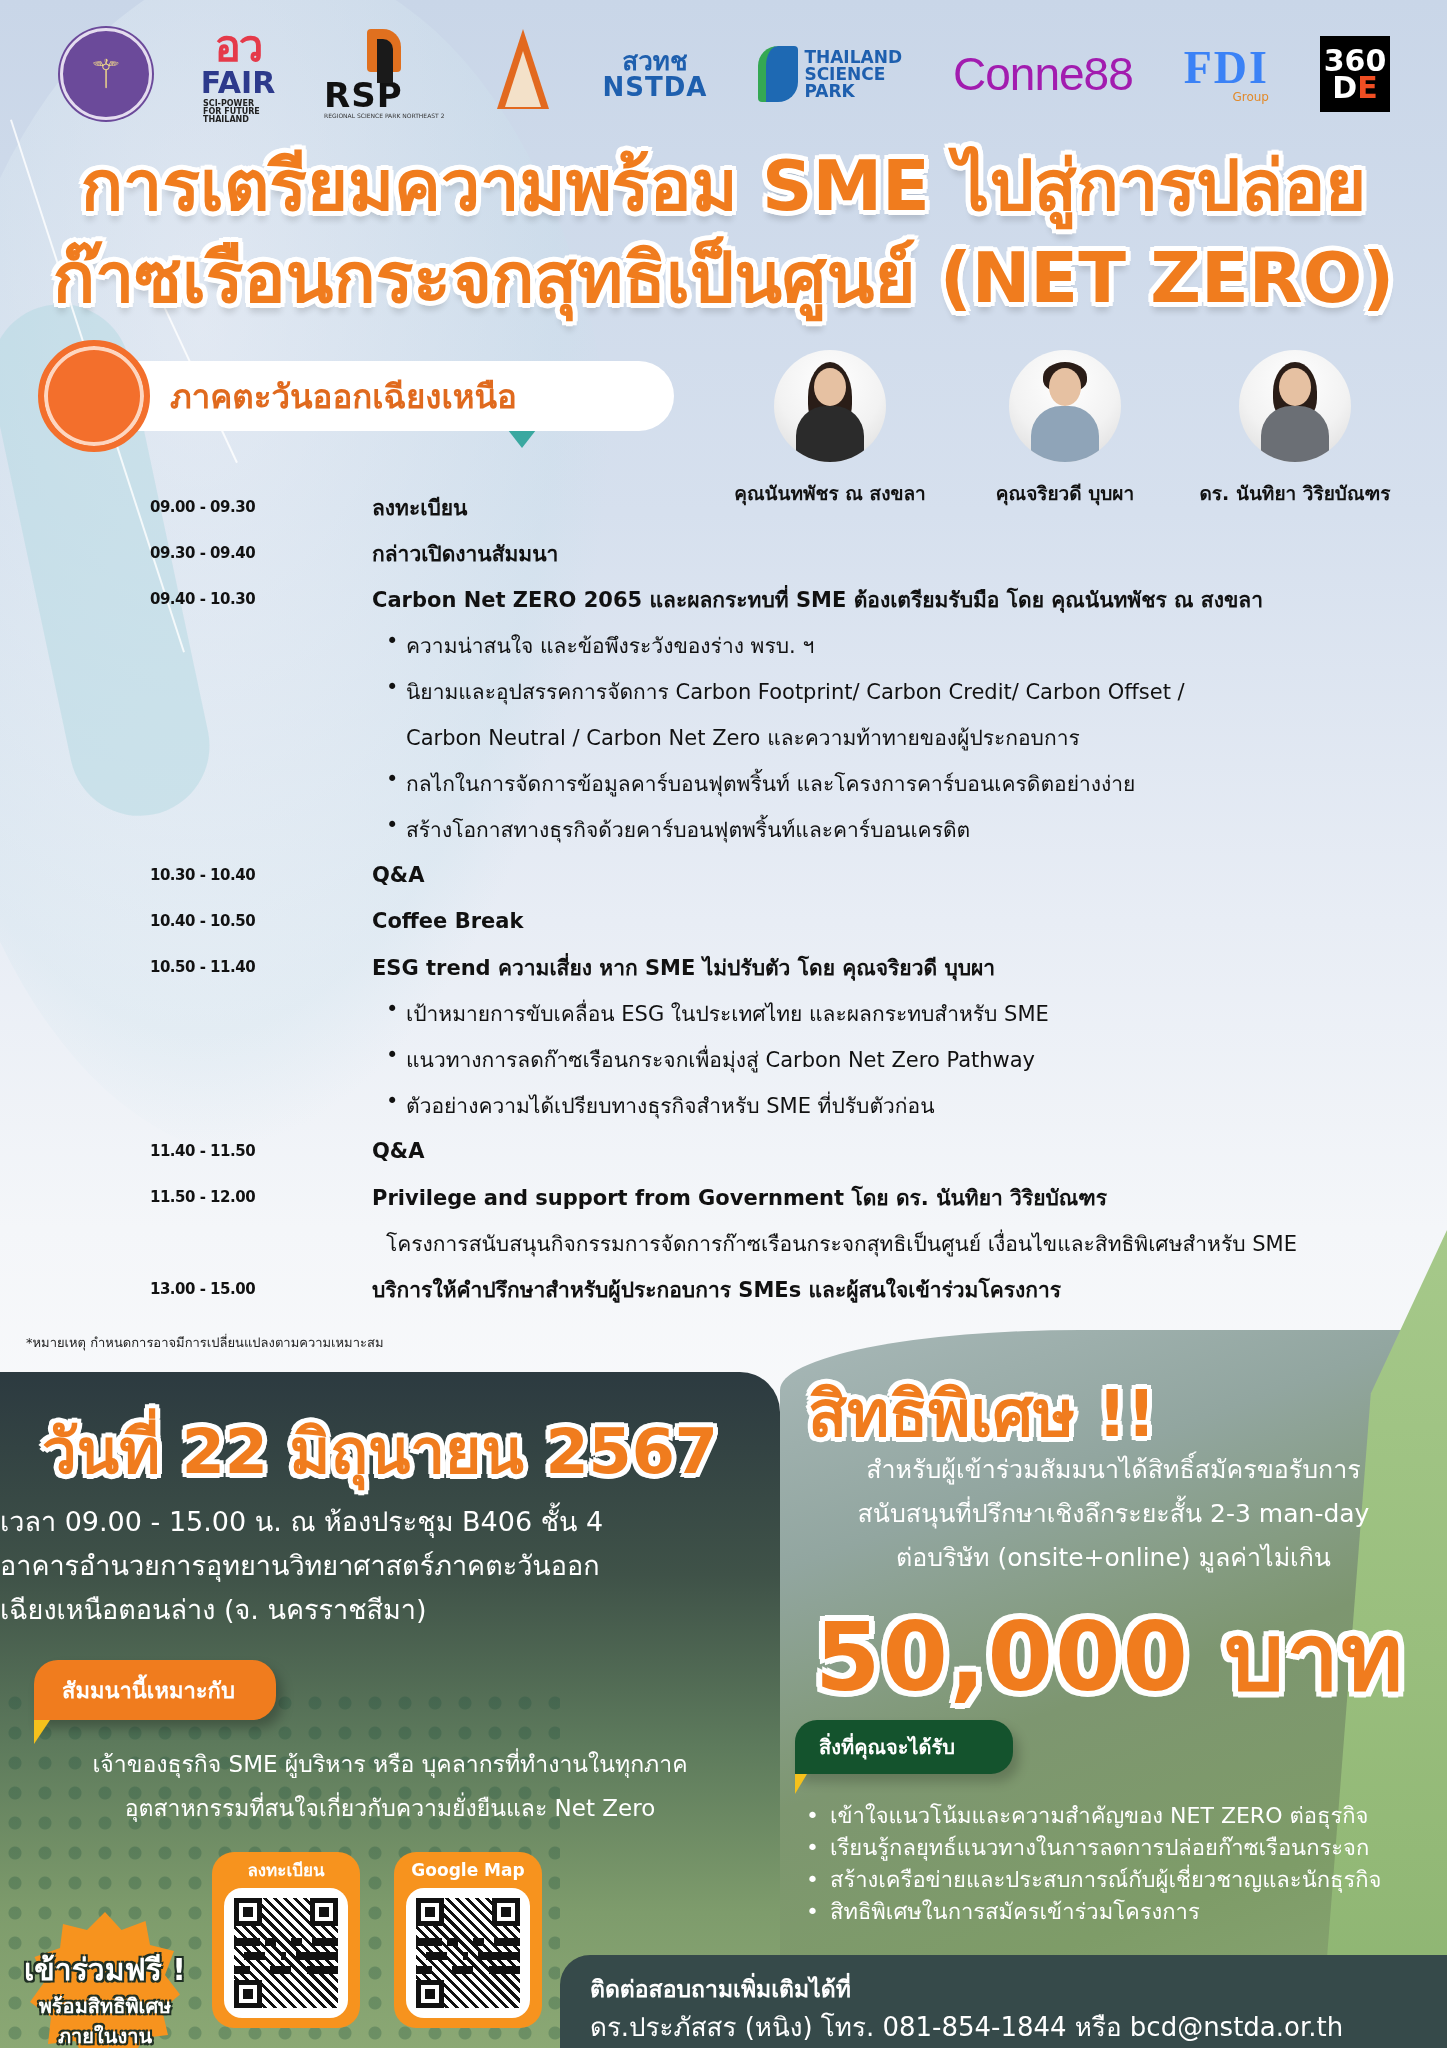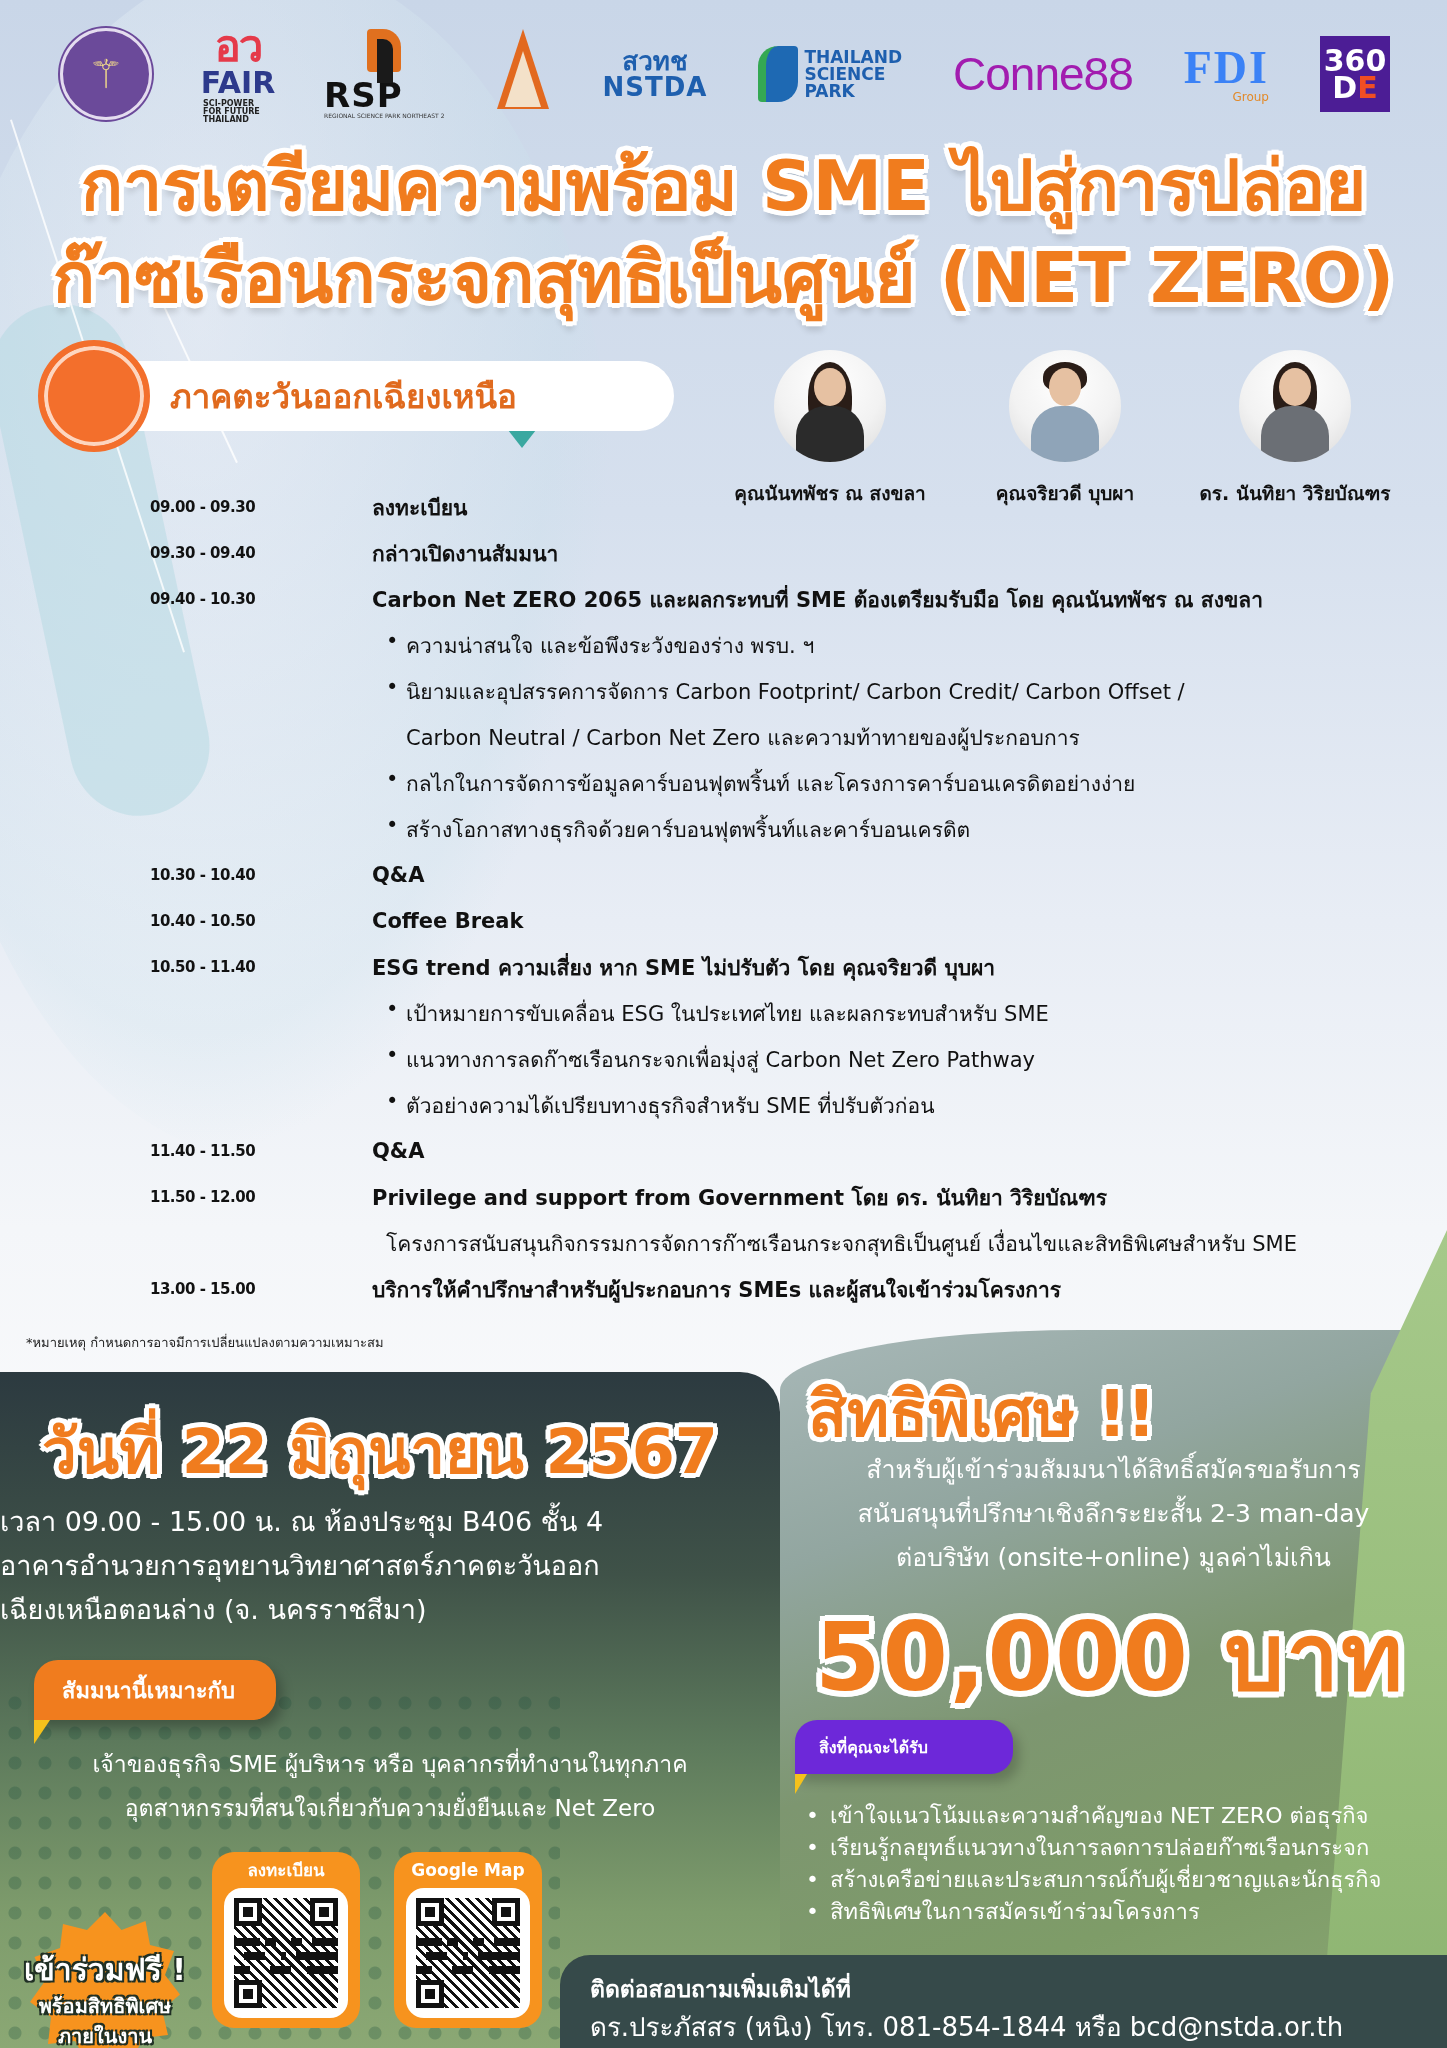--- a/index.html
+++ b/index.html
@@ -40,21 +40,21 @@
   .logo-nstda .th { font-size: 26px; }
   .logo-nstda .en { font-size: 26px; letter-spacing: 1px; }
   .logo-tsp { gap: 6px; }
   .logo-tsp .leaf { width: 40px; height: 56px; background: #1e69b3; border-radius: 20px 4px 20px 4px; border-left: 8px solid #34a853; }
   .logo-tsp .t { font-size: 17px; font-weight: bold; color: #1e5fae; line-height: 1; }
   .logo-conne { font-size: 46px; color: #3fb3d6; letter-spacing: -1px; font-family: "Liberation Sans", sans-serif; }
   .logo-conne span { color: #a21caf; }
   .logo-fdi { flex-direction: column; line-height: 1; }
   .logo-fdi b { font-size: 46px; color: #3b82f6; letter-spacing: 2px; font-family: "Liberation Serif", serif; }
   .logo-fdi small { font-size: 12px; color: #e28a2a; align-self: flex-end; }
-  .logo-360 { width: 70px; height: 76px; background: #4c1d95; color: #fff; flex-direction: column; font-weight: bold; line-height: 0.9; }
+  .logo-360 { width: 70px; height: 76px; background: #000000; color: #fff; flex-direction: column; font-weight: bold; line-height: 0.9; }
   .logo-360 .a { font-size: 30px; }
   .logo-360 .b { font-size: 30px; }
   .logo-360 .b span { color: #f04e23; }
 
   
   .title { position: absolute; left: 0; width: 1447px; top: 140px; text-align: center;
     font-weight: bold; color: #f07c1e; font-size: 70px; line-height: 92px;
     text-shadow: 0 0 0 #fff, 4px 4px 0 #fff, -4px -4px 0 #fff, 4px -4px 0 #fff, -4px 4px 0 #fff,
       0 5px 0 #fff, 0 -5px 0 #fff, 5px 0 0 #fff, -5px 0 0 #fff, 0 9px 6px rgba(0,0,0,0.15); }
 
@@ -119,22 +119,22 @@
   .qr .code .finder { position: absolute; width: 28px; height: 28px; border: 5px solid #111; background: #fff; box-shadow: inset 0 0 0 4px #fff, inset 0 0 0 10px #111; }
 
   .bottom-right-bg { position: absolute; left: 780px; top: 1330px; width: 667px; height: 718px;
     background: linear-gradient(160deg, #a8b8b8 0%, #92a6a0 25%, #7d9670 50%, #7e9c68 75%, #8ba874 100%); border-radius: 300px 0 0 0 / 60px 0 0 0; }
   .bottom-right-green { position: absolute; left: 1320px; top: 1230px; width: 127px; height: 818px; background: linear-gradient(180deg, #a6c98a, #8db471); clip-path: polygon(100% 0, 100% 100%, 0 100%, 40% 20%); }
   .priv-title { position: absolute; left: 808px; top: 1362px; font-size: 64px; font-weight: bold; color: #f07c1e;
     text-shadow: 4px 4px 0 #fff, -4px -4px 0 #fff, 4px -4px 0 #fff, -4px 4px 0 #fff, 0 5px 0 #fff, 0 -5px 0 #fff, 5px 0 0 #fff, -5px 0 0 #fff; }
   .priv-text { position: absolute; left: 780px; width: 667px; top: 1448px; text-align: center; color: #fff; font-size: 25px; line-height: 44px; }
   .amount { position: absolute; left: 790px; width: 640px; top: 1582px; text-align: center; font-size: 94px; font-weight: bold; color: #f07c1e; letter-spacing: 2px;
     text-shadow: 5px 5px 0 #fff, -5px -5px 0 #fff, 5px -5px 0 #fff, -5px 5px 0 #fff, 0 6px 0 #fff, 0 -6px 0 #fff, 6px 0 0 #fff, -6px 0 0 #fff; }
-  .get-tag { position: absolute; left: 795px; top: 1720px; height: 54px; width: 218px; background: #6d28d9; border-radius: 22px 22px 22px 0;
-    color: #fff; font-weight: bold; font-size: 16px; display: flex; align-items: center; padding-left: 24px; box-shadow: 6px 8px 12px rgba(0,0,0,0.2); }
+  .get-tag { position: absolute; left: 795px; top: 1720px; height: 54px; width: 218px; background: #14532d; border-radius: 22px 22px 22px 0;
+    color: #fff; font-weight: bold; font-size: 20px; display: flex; align-items: center; padding-left: 24px; box-shadow: 6px 8px 12px rgba(0,0,0,0.2); }
   .get-tag::after { content: ""; position: absolute; left: 0; bottom: -20px; border-top: 20px solid #f5c11c; border-right: 12px solid transparent; }
   .benefits { position: absolute; left: 806px; top: 1800px; list-style: none; }
   .benefits li { color: #fff; font-size: 22px; line-height: 32px; white-space: nowrap; position: relative; padding-left: 24px; }
   .benefits li::before { content: "•"; position: absolute; left: 0; }
 
   .contact { position: absolute; left: 560px; top: 1955px; width: 900px; height: 110px; background: #364a4a; border-radius: 30px 0 0 0; padding: 16px 0 0 30px; color: #fff; }
   .contact .h { font-size: 23px; font-weight: bold; line-height: 36px; }
   .contact .d { font-size: 26px; line-height: 40px; white-space: nowrap; }
 </style>
 </head>

